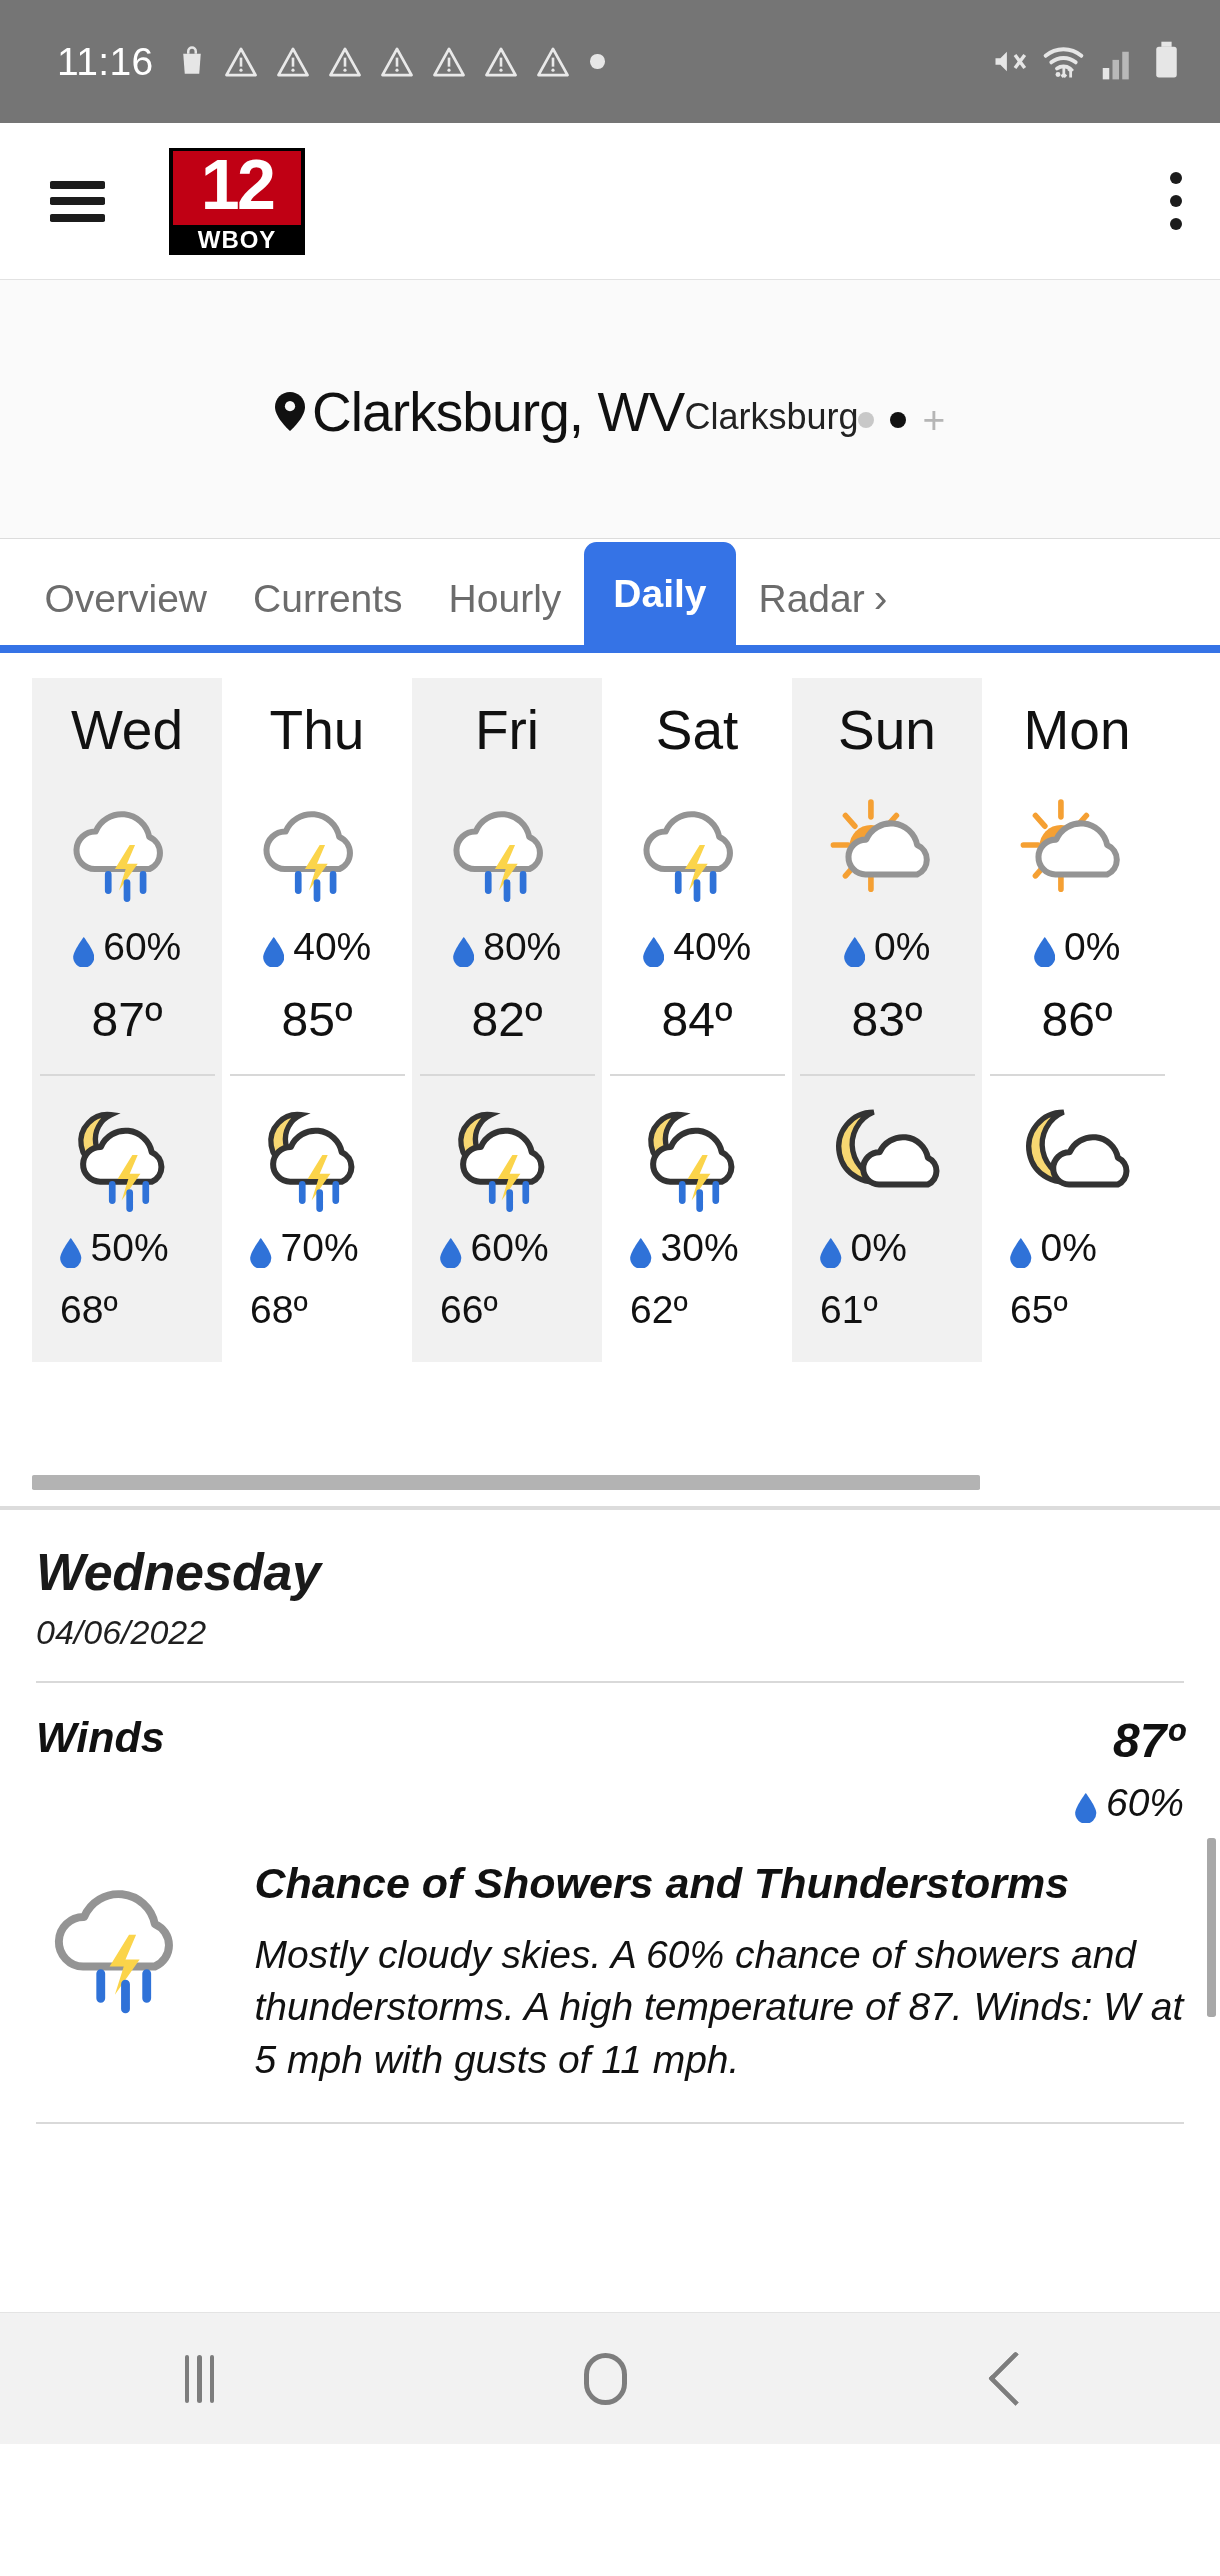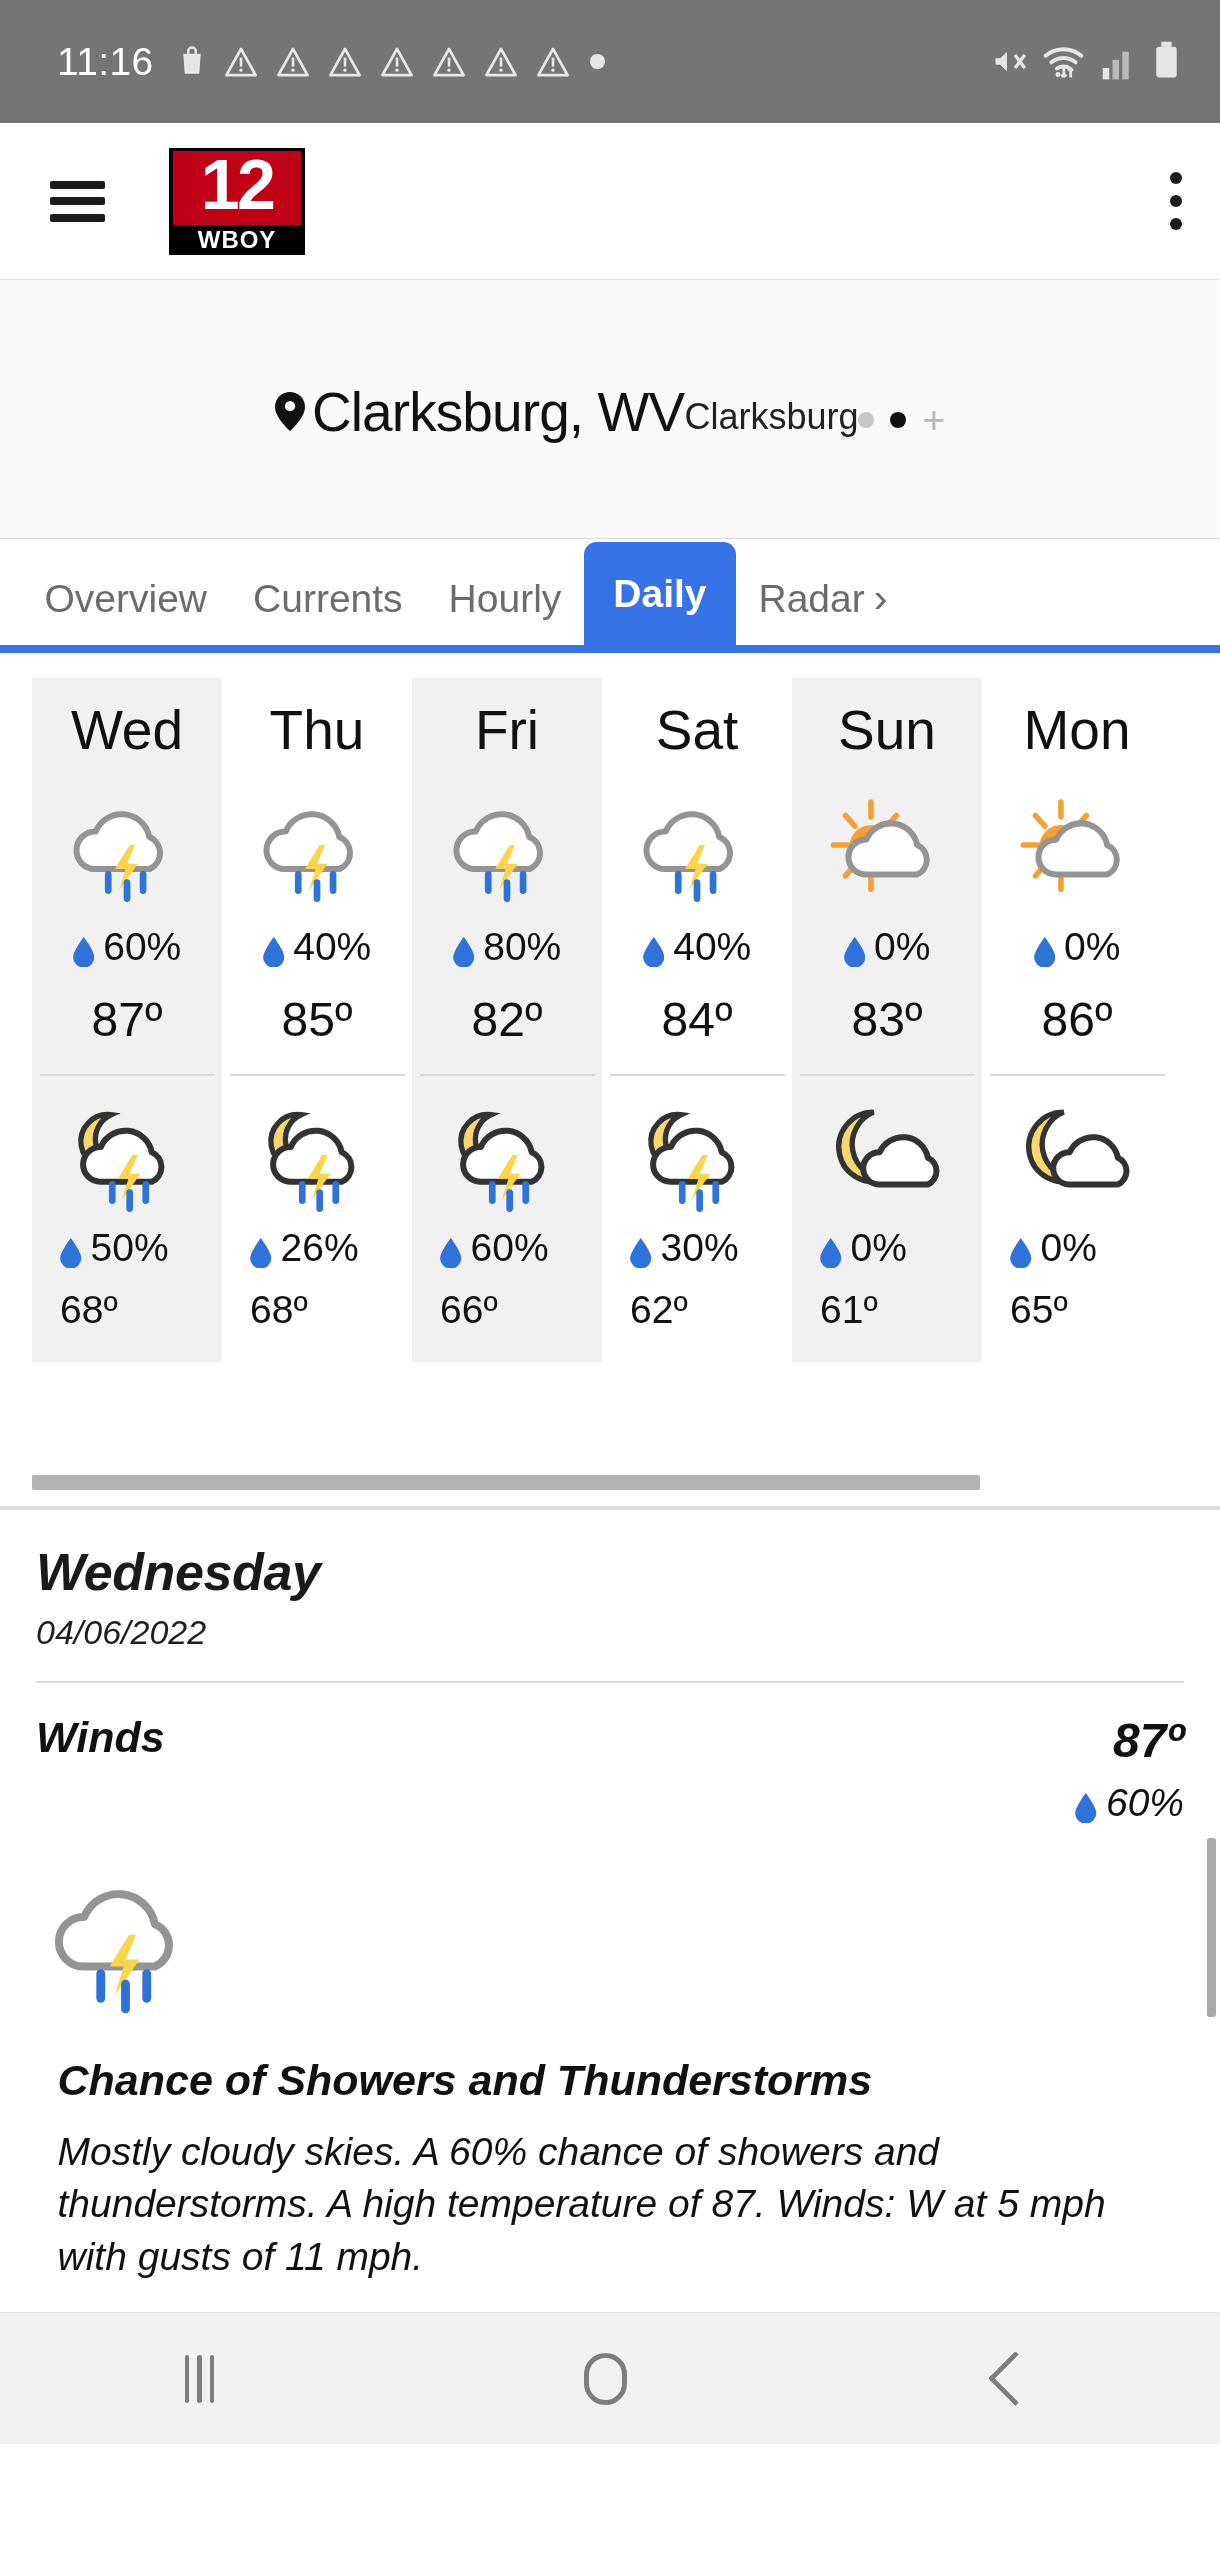--- a/index.html
+++ b/index.html
@@ -96,21 +96,21 @@
   
   .detail { flex: 1 1 auto; background:#fff; padding: 0 36px; overflow:hidden;font-style:italic; }
   .d-day { font-size: 52px; font-weight:700; color:#1a1a1a; margin-top: 32px; letter-spacing:-0.4px; }
   .d-date { font-size: 34px; color:#1f1f1f; margin-top: 10.7px; }
   .d-rule { height: 2.7px; background:#d9d9d9; margin: 29px 0 0 0; }
   .today-row { display:flex; align-items:flex-start; margin-top: 30px; }
   .today-label { font-size: 43px; font-weight:700; color:#111; }
   .today-right { margin-left:auto; text-align:right; }
   .today-temp { font-size: 48px; font-weight:700; color:#111; }
   .today-pop { display:flex; align-items:center; justify-content:flex-end; gap: 9px; font-size: 39px; color:#111; margin-top: 12.5px; }
-  .fc-row { display:flex; margin-top: 32px; gap: 9px; flex-direction: column; }
+  .fc-row { display:flex; margin-top: 32px; gap: 9px; }
   .fc-icon { width: 188px; flex:0 0 188px; padding-top: 7.2px; }
   .fc-icon svg { width: 179px; height: 152px; }
   .fc-text { flex:1 1 auto; padding-left: 21.5px; }
   .fc-title { font-size: 43px; font-weight:700; color:#111; line-height: 1.22; }
   .fc-desc { font-size: 39px; color:#111; line-height: 1.34; margin-top: 19.7px; }
   .d-rule-bottom { height: 2.7px; background:#d9d9d9; margin-top: 36px; }
 
   
   .vscroll { position:absolute; right: 3.6px; top: 1838px; width: 9.8px; height: 179px; background:#a8a8a8; border-radius:2.7px; }
 
@@ -334,21 +334,21 @@
               <path d="M38 10a20 20 0 1 0 6 38 20 20 0 0 1-6-38z" fill="#f7d772" stroke="#333" stroke-width="4"></path>
               <path d="M30 60a13 13 0 0 1 .5-26 20 20 0 0 1 38 4 12 12 0 0 1 0 22z" fill="#fff" stroke="#333" stroke-width="4.5" stroke-linejoin="round"></path>
               <path d="M54 40 43 58h8l-5 16 14-20h-8l6-14z" fill="#fbd44a"></path>
               <path d="M39 62v12M52 68v12M64 62v12" stroke="#2f72d8" stroke-width="5" stroke-linecap="round"></path>
             </svg>
           </div>
           <div class="pop">
             <span class="drop"><svg width="21.5" height="30" viewBox="0 0 12 17">
                   <path d="M6 0C6 0 0 8 0 11.4A6 6 0 0 0 12 11.4C12 8 6 0 6 0z" fill="#2f72d8"></path>
                 </svg></span>
-            <span>26%</span>
+            <span>70%</span>
           </div>
           <div class="temp">68º</div>
         </div>
       </div>
 
       <div class="card alt">
         <div class="day">Fri</div>
         <div class="wicon">
           <svg viewBox="0 0 100 86" width="134" height="116">
             <path d="M26 58a14 14 0 0 1 .6-28 21 21 0 0 1 40 4 13 13 0 0 1 0 24z" fill="#fff" stroke="#949494" stroke-width="4.5" stroke-linejoin="round"></path>

